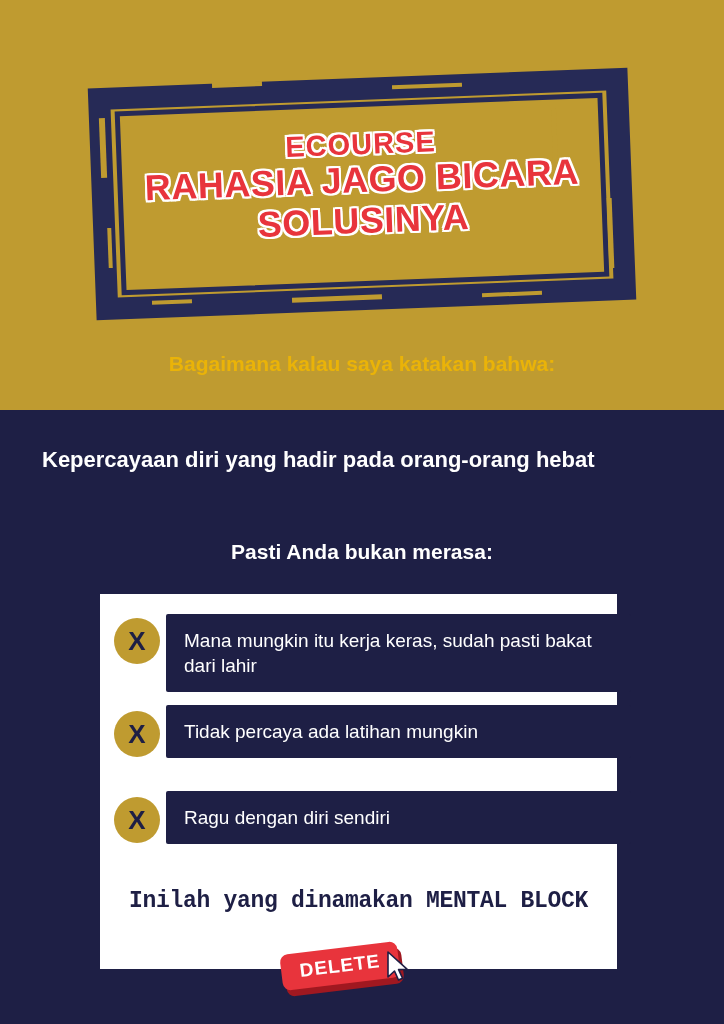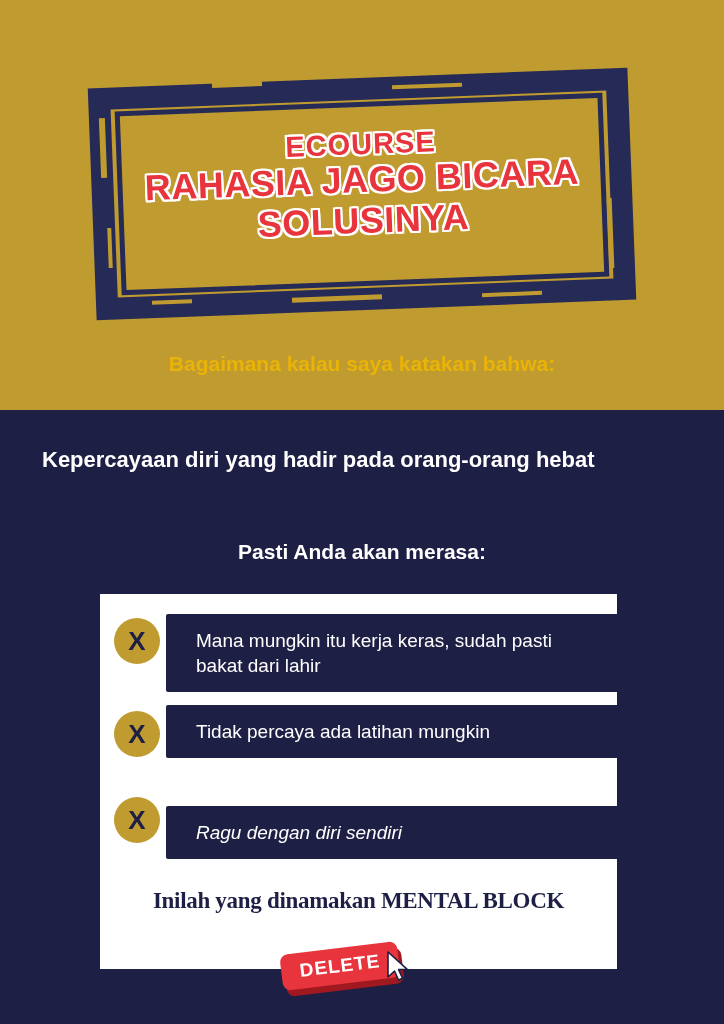--- a/index.html
+++ b/index.html
@@ -131,21 +131,21 @@
     background: #ffffff;
   }
   .item-row {
     position: absolute;
     left: 66px;
     width: 465px;
     background: #1e1f45;
     color: #ffffff;
     font-size: 19px;
     line-height: 1.32;
-    padding: 14px 30px;
+    padding: 14px 18px;
     border-radius: 2px;
   }
   .x-badge {
     position: absolute;
     left: 14px;
     width: 46px;
     height: 46px;
     border-radius: 50%;
     background: #bf9b30;
     color: #1e1f45;
@@ -158,21 +158,21 @@
 
   .mental-block {
     position: absolute;
     left: 0; right: 0;
     top: 294px;
     text-align: center;
     color: #1e1f45;
     font-size: 23px;
     font-weight: bold;
     letter-spacing: -0.3px;
-    font-family: Liberation Serif, serif;
+    font-family: Liberation Mono, monospace;
   }
 
   
   .delete-wrap {
     position: absolute;
     left: 281px;
     top: 944px;
     width: 126px;
     height: 52px;
   }
@@ -234,42 +234,42 @@
       <span class="l3">SOLUSINYA</span>
     </div>
   </div>
 
   <div class="gold-sub">Bagaimana kalau saya katakan bahwa:</div>
 
   <div class="headline">
     <span>Kepercayaan diri yang hadir pada orang-orang hebat</span><br>
   </div>
 
-  <div class="pasti">Pasti Anda akan merasa:</div>
+  <div class="pasti">Pasti Anda bukan merasa:</div>
 
   <div class="white-panel">
 
     <div class="x-badge" style="top:24px;">
       <span>X</span>
     </div>
     <div class="item-row" style="top:20px;">
       <span>Mana mungkin itu kerja keras, sudah pasti bakat dari lahir</span>
     </div>
 
     <div class="x-badge" style="top:117px;">
       <span>X</span>
     </div>
     <div class="item-row" style="top:111px;">
       <span>Tidak percaya ada latihan mungkin</span>
     </div>
 
     <div class="x-badge" style="top:203px;">
       <span>X</span>
     </div>
-    <div class="item-row" style="top:212px;font-style:italic;">
+    <div class="item-row" style="top:197px;">
       <span>Ragu dengan diri sendiri</span>
     </div>
 
     <div class="mental-block">Inilah yang dinamakan MENTAL BLOCK</div>
   </div>
 
   <div class="delete-wrap">
     <div class="delete-shadow"></div>
     <div class="delete-btn">
       <span>DELETE</span>

